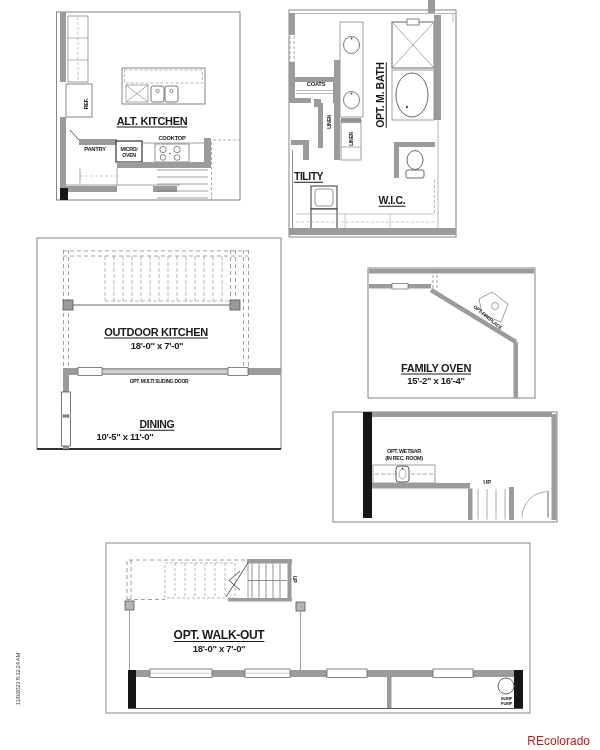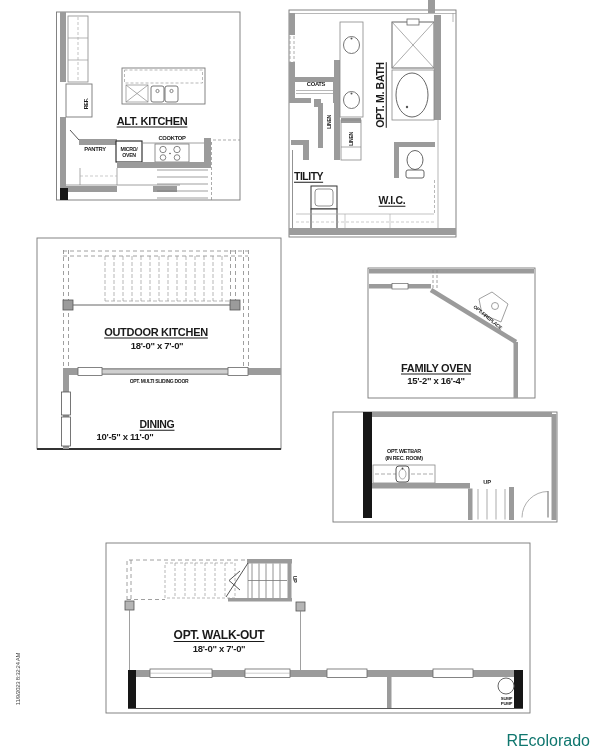--- a/index.html
+++ b/index.html
@@ -311,16 +311,16 @@
   <div class="lb" style="left:487px;top:483px;font-size:5.8px;">UP</div>
 
   <div class="lb u" style="left:219px;top:634.5px;font-size:12px;">OPT. WALK-OUT</div>
   <div class="lb" style="left:219px;top:648.5px;font-size:9.5px;">18'-0" x 7'-0"</div>
   <div class="lb rot-cw" style="left:293.5px;top:579px;font-size:5.2px;">UP</div>
   <div class="lb stack" style="left:506.5px;top:701px;font-size:4.4px;">
     <div>SUMP</div>
     <div>PUMP</div>
   </div>
 
-  <div class="lb" style="left:590px;top:741px;font-size:16px;font-weight:normal;color:#0f766e;transform:translate(-100%,-50%);letter-spacing:0;">REcolorado</div>
+  <div class="lb" style="left:590px;top:741px;font-size:12px;font-weight:normal;color:#b91c1c;transform:translate(-100%,-50%);letter-spacing:0;">REcolorado</div>
   <div class="lb rot-ccw" style="left:18px;top:679px;font-size:6px;font-weight:normal;color:#444;">11/9/2023 8:32:24 AM</div>
 
 </div>
 
 </body></html>

